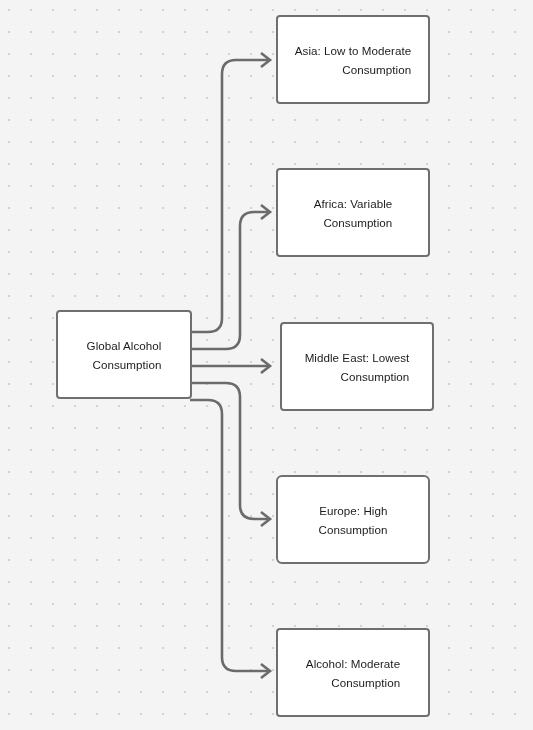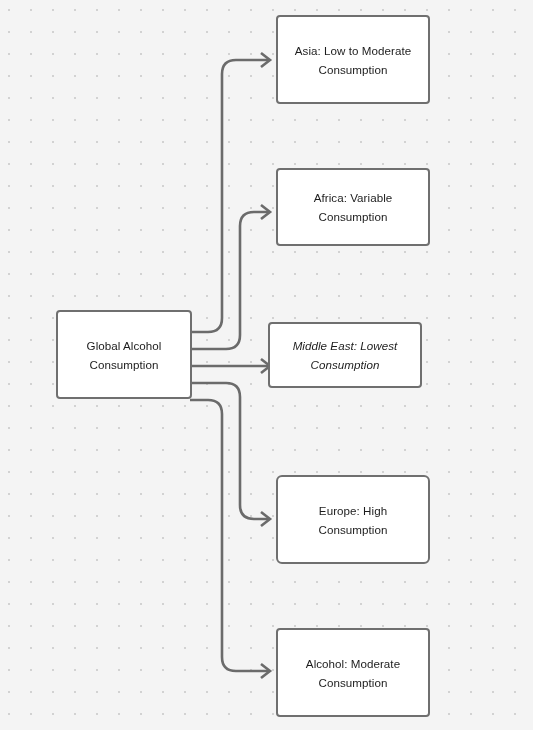--- a/index.html
+++ b/index.html
@@ -56,20 +56,21 @@
     justify-content: center;
     text-align: center;
   }
   .node-label {
     font-size: 11.6px;
     line-height: 19px;
     color: #1c1c1c;
     letter-spacing: 0.05px;
     padding: 0 9px;
     white-space: pre-line;
+    text-align: right;
   }
 </style>
 </head>
 <body>
 
 <div id="canvas">
 
   <svg id="edge-layer" viewBox="0 0 533 730" width="533" height="730" xmlns="http://www.w3.org/2000/svg" aria-hidden="true">
 
     <g>
@@ -101,26 +102,26 @@
   <div class="node" style="left: 36px; top: 310px; width: 136px; height: 89px; margin-left: 20px;">
     <span class="node-label">Global Alcohol
 Consumption</span>
   </div>
 
   <div class="node" style="left: 276px; top: 15px; width: 154px; height: 89px;">
     <span class="node-label">Asia: Low to Moderate
 Consumption</span>
   </div>
 
-  <div class="node" style="left: 276px; top: 168px; width: 154px; height: 78px;">
+  <div class="node" style="left: 276px; top: 168px; width: 154px; height: 89px;">
     <span class="node-label">Africa: Variable
 Consumption</span>
   </div>
 
-  <div class="node" style="left: 268px; top: 322px; width: 154px; height: 66px; font-style: italic;">
+  <div class="node" style="left: 280px; top: 322px; width: 154px; height: 89px;">
     <span class="node-label">Middle East: Lowest
 Consumption</span>
   </div>
 
   <div class="node" style="left: 276px; top: 475px; width: 154px; height: 89px; border-radius: 6px;">
     <span class="node-label">Europe: High
 Consumption</span>
   </div>
 
   <div class="node" style="left: 276px; top: 628px; width: 154px; height: 89px;">

